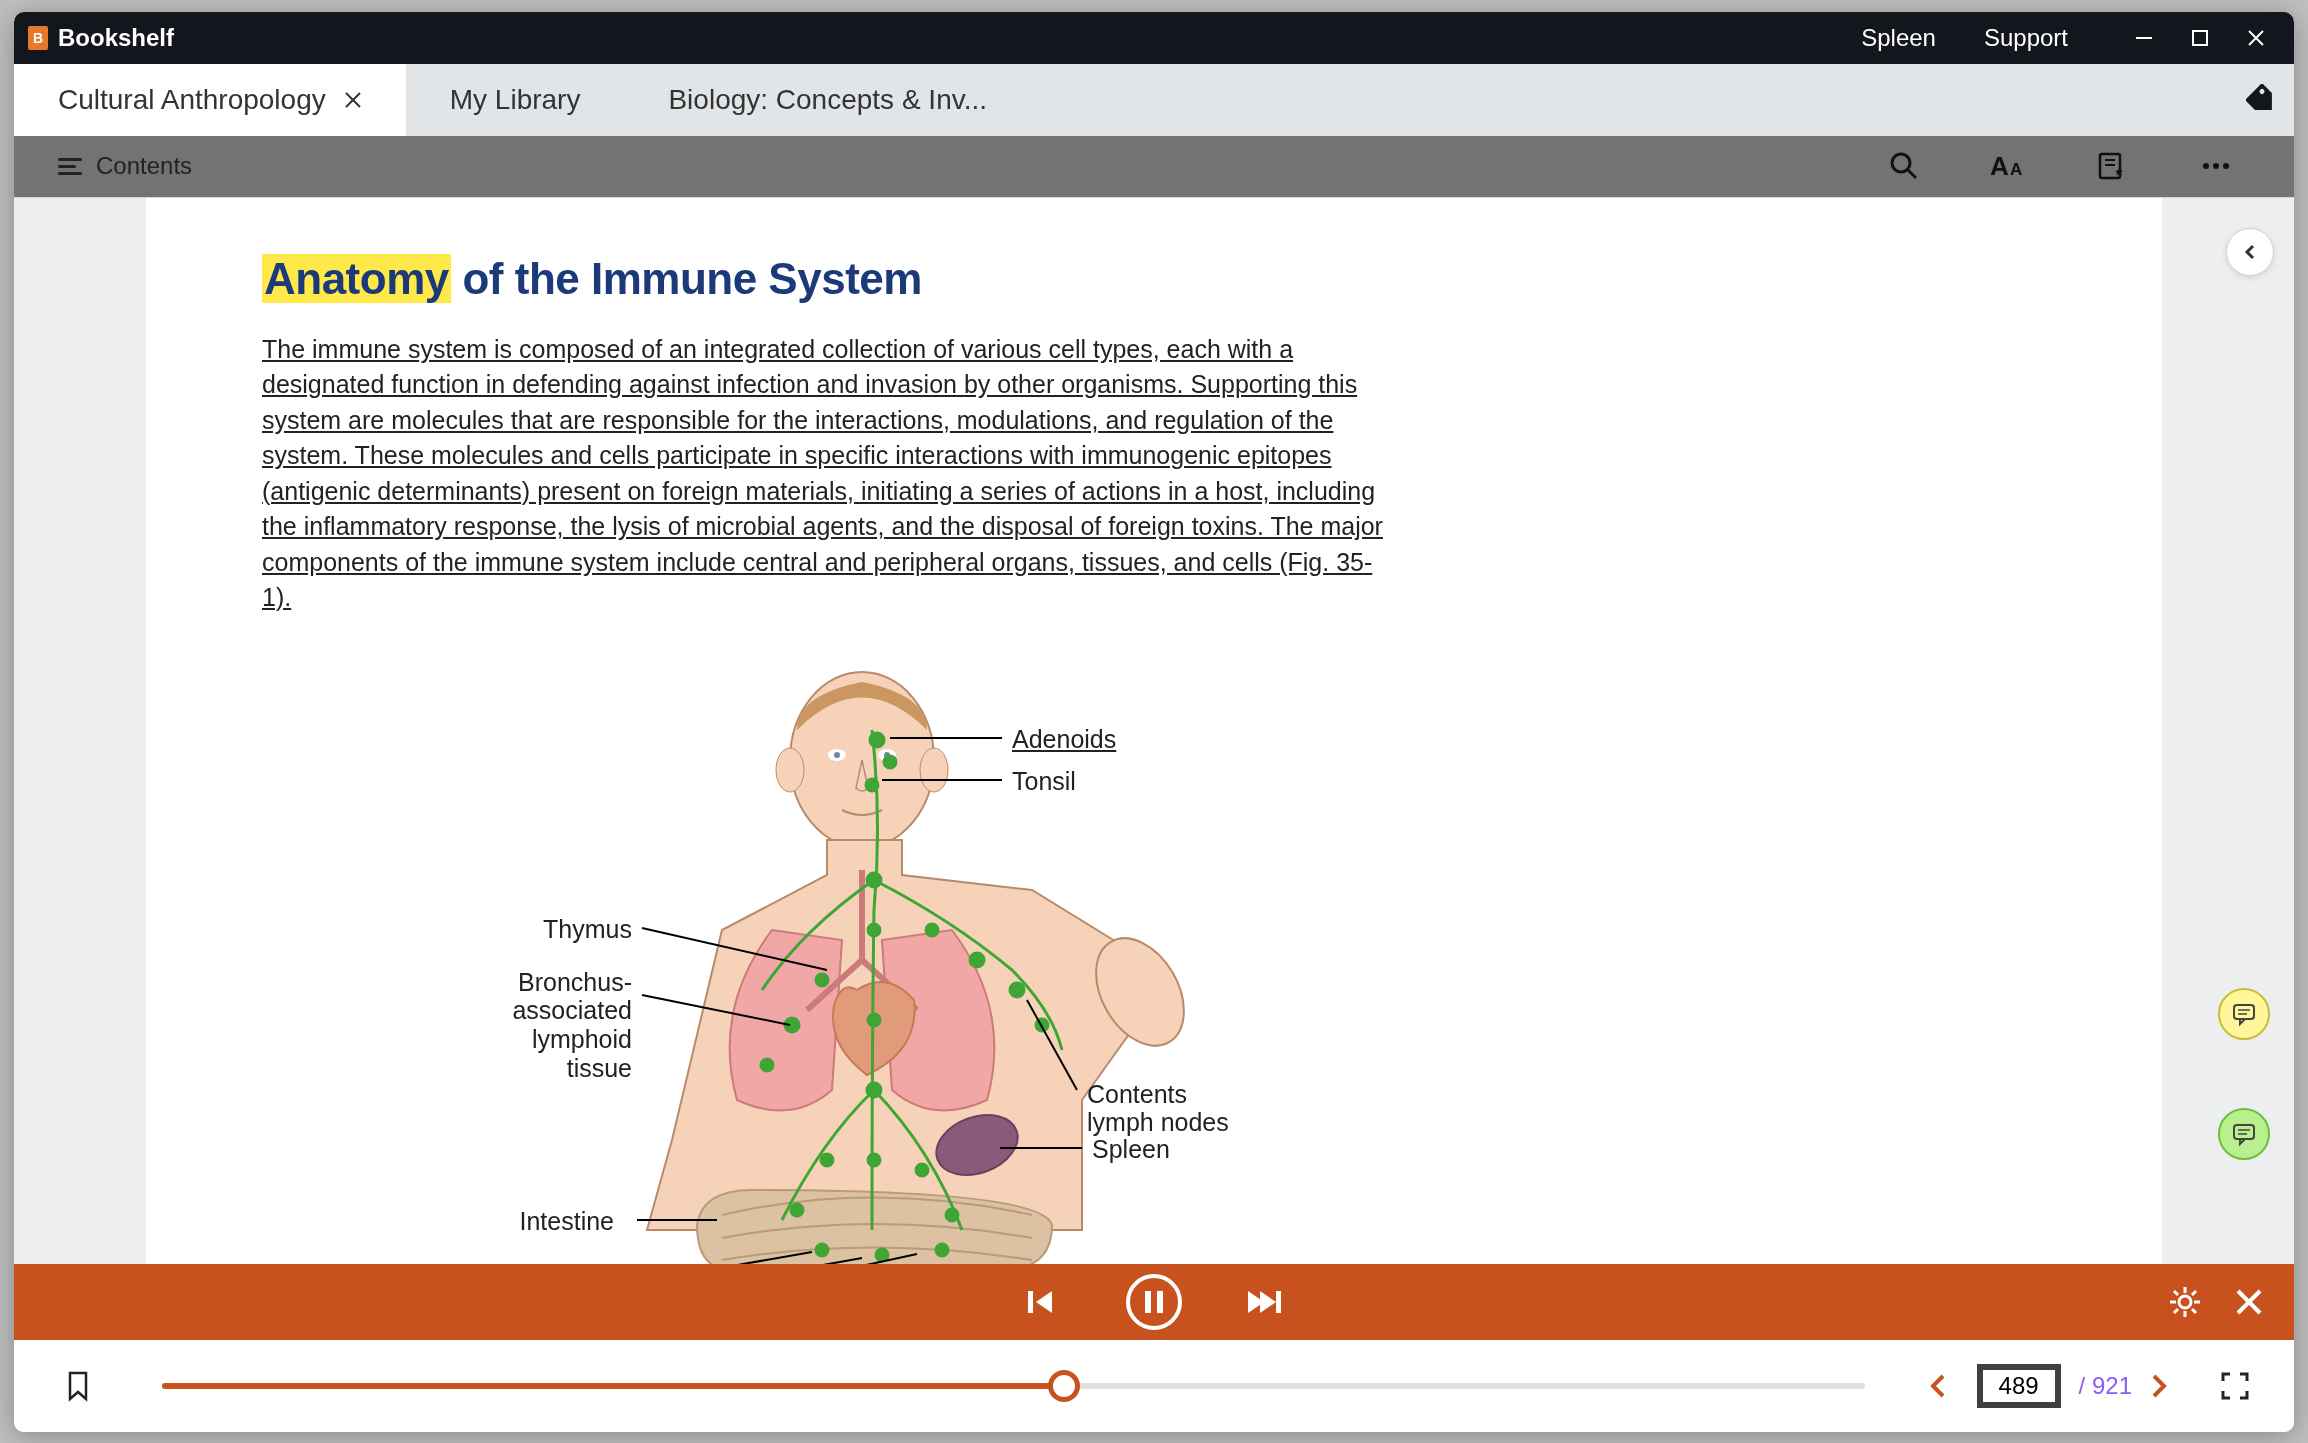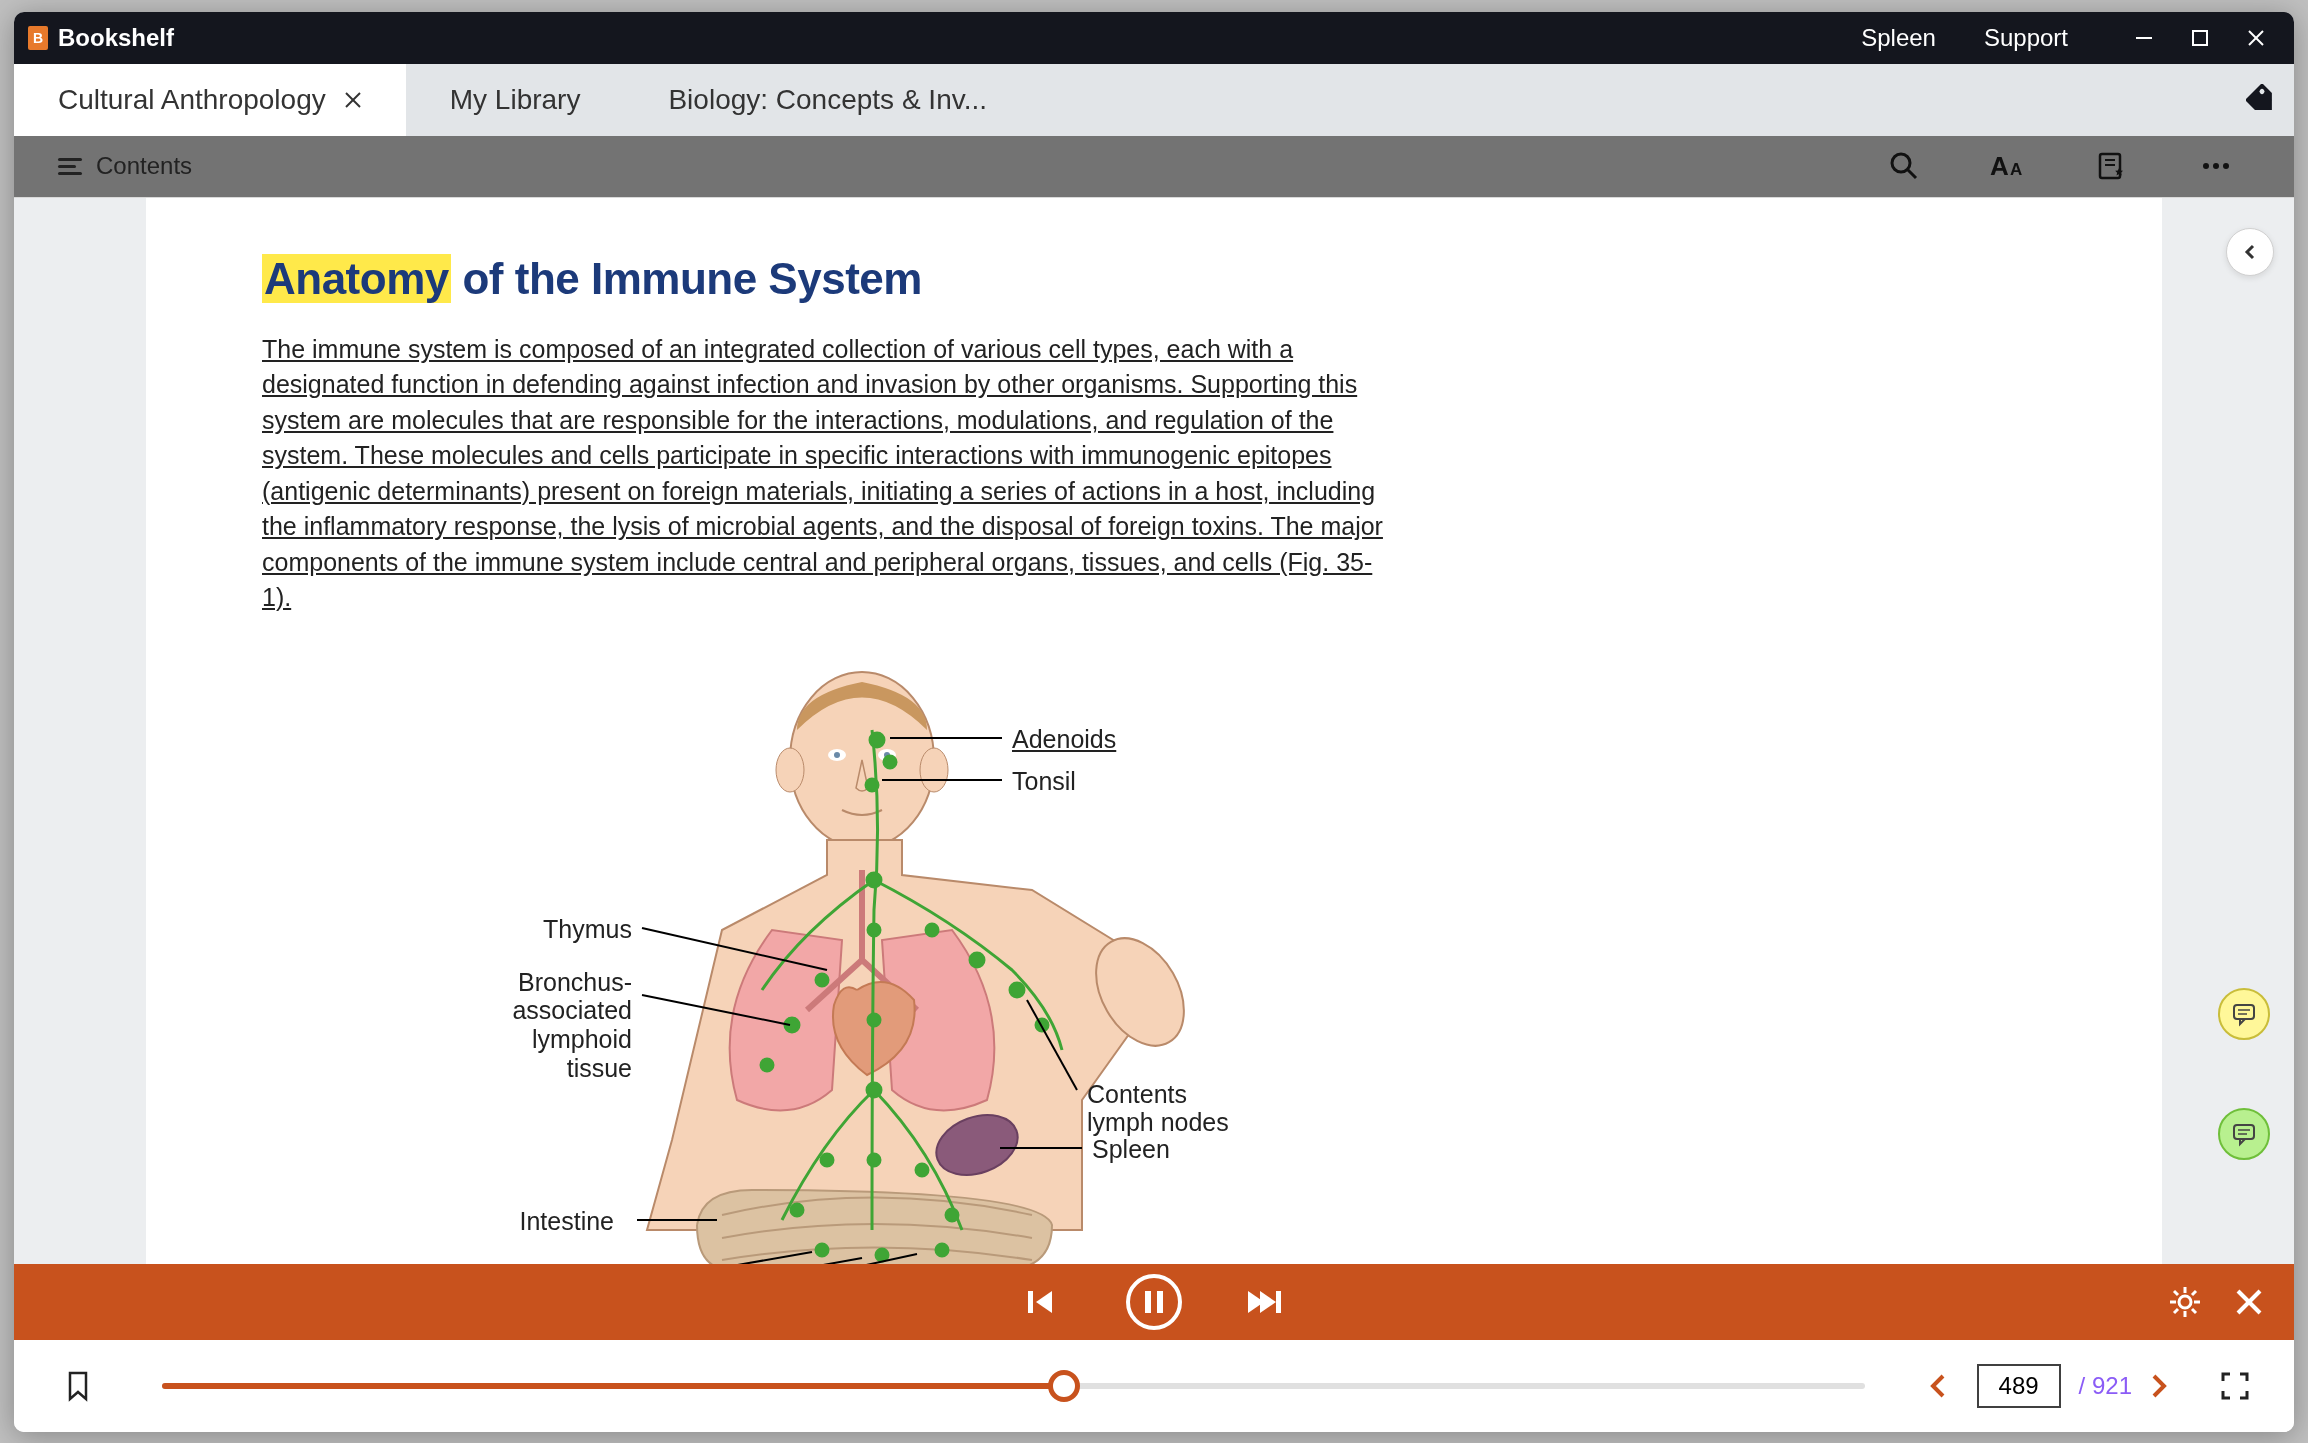--- a/index.html
+++ b/index.html
@@ -51,21 +51,21 @@
     .play-btn{width:56px;height:56px;border:4px solid #fff;border-radius:50%;display:flex;align-items:center;justify-content:center;}
     .audio-right{position:absolute;right:30px;display:flex;gap:32px;align-items:center;}
     
     .bottom-nav{height:92px;background:#fff;display:flex;align-items:center;padding:0 44px;gap:24px;}
     .bookmark{width:40px;display:flex;align-items:center;justify-content:center;}
     .progress-track{flex:1;height:6px;background:#e0e0e0;position:relative;margin:0 40px;border-radius:3px;}
     .progress-fill{position:absolute;left:0;top:0;height:6px;background:#c8521d;border-radius:3px;}
     .progress-thumb{position:absolute;top:-13px;width:32px;height:32px;border-radius:50%;background:#fff;border:5px solid #c8521d;}
     .page-nav{display:flex;align-items:center;gap:18px;}
     .page-nav .chev{color:#c8521d;font-size:30px;font-weight:bold;cursor:pointer;width:30px;text-align:center;}
-    .page-input{width:84px;height:44px;border:2px solid #404040;text-align:center;font-size:24px;}
+    .page-input{width:84px;height:44px;border:6px solid #404040;text-align:center;font-size:24px;}
     .page-total{color:#8b5cf6;font-size:24px;}
     .fullscreen{margin-left:22px;cursor:pointer;}
     svg{display:block;}
   </style>
 </head>
 <body>
 
 <div class="window">
 
   <div class="titlebar">

